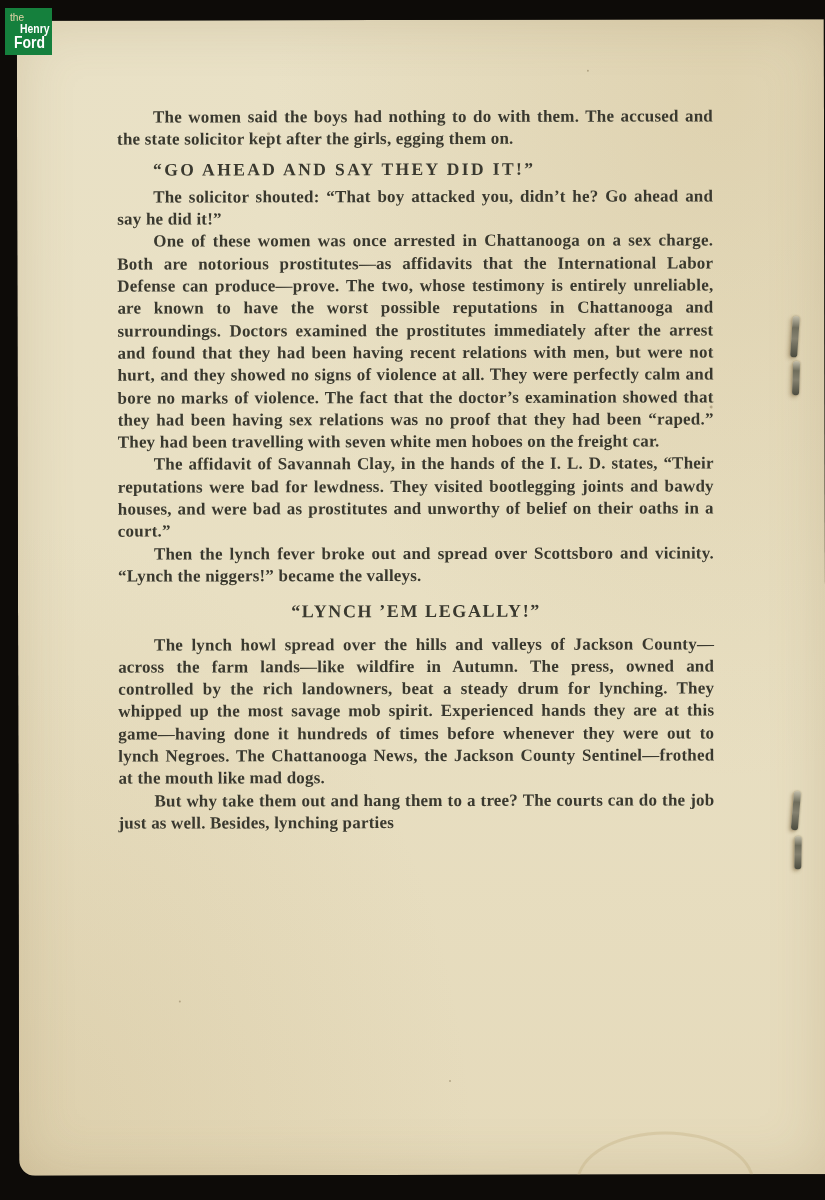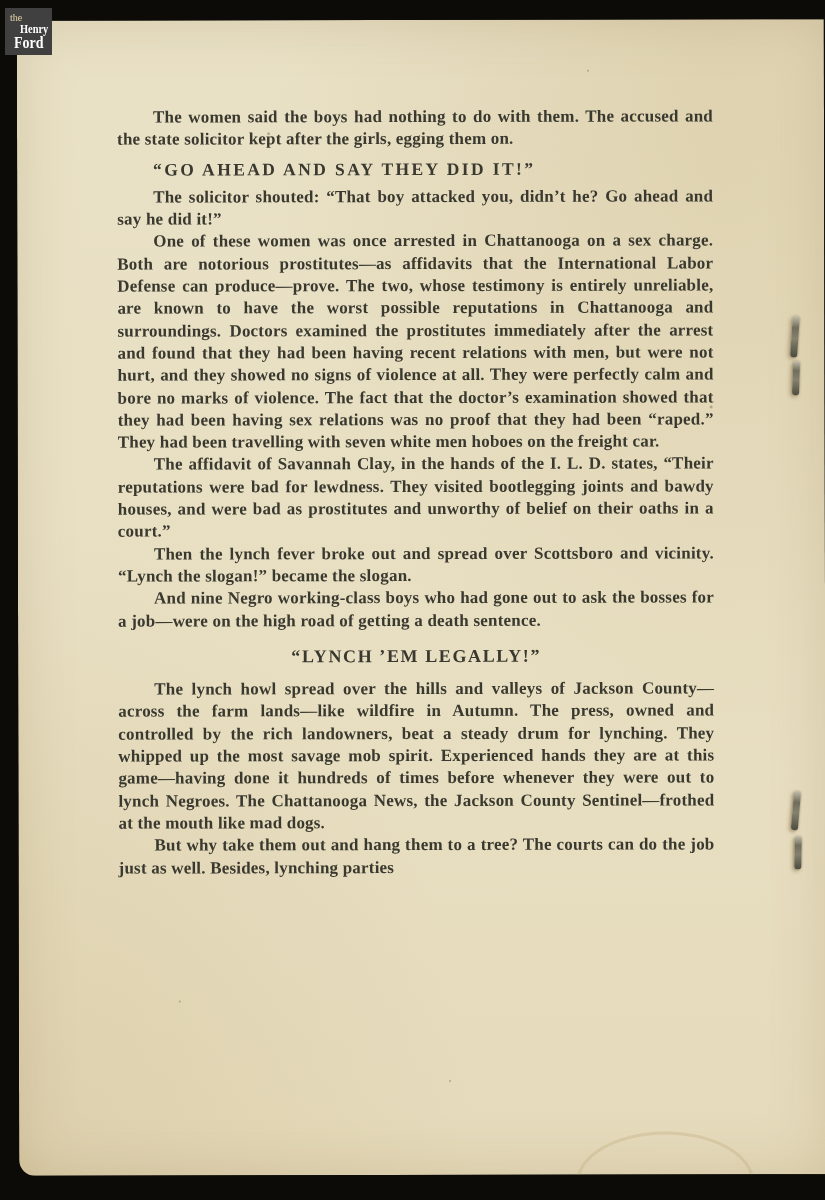--- a/index.html
+++ b/index.html
@@ -53,23 +53,23 @@
     letter-spacing:1.6px;
     font-size:18px;
     margin:13px 0 11px 0;
   }
 
   
   .thf-logo {
     position:absolute;
     left:5px; top:8px;
     width:47px; height:47px;
-    background:#404040;
+    background:#15803d;
     z-index:5;
-    font-family:Liberation Serif, serif;
+    font-family:Liberation Sans, sans-serif;
   }
   .thf-the {
     position:absolute; left:5px; top:3px;
     color:#e5d5a9; font-size:11px; font-weight:400;
     transform:scaleX(0.92); transform-origin:left;
   }
   .thf-henry {
     position:absolute; left:15px; top:13px;
     color:#ffffff; font-size:13px; font-weight:700;
     transform:scaleX(0.80); transform-origin:left;
@@ -119,22 +119,21 @@
 <body>
 
 <div class="paper">
 
   <div class="text-column">
       <p class="block paragraph">The women said the boys had nothing to do with them. The accused and the state solicitor kept after the girls, egging them on.</p>
       <p class="block inline-heading">“GO AHEAD AND SAY THEY DID IT!”</p>
       <p class="block paragraph">The solicitor shouted: “That boy attacked you, didn’t he? Go ahead and say he did it!”</p>
       <p class="block paragraph">One of these women was once arrested in Chattanooga on a sex charge.  Both are notorious prostitutes—as affidavits that the International Labor Defense can produce—prove. The two, whose testimony is entirely unreliable, are known to have the worst possible reputations in Chattanooga and surroundings.  Doctors examined the prostitutes immediately after the arrest and found that they had been having recent relations with men, but were not hurt, and they showed no signs of violence at all.  They were perfectly calm and bore no marks of violence.  The fact that the doctor’s examination showed that they had been having sex relations was no proof that they had been “raped.”  They had been travelling with seven white men hoboes on the freight car.</p>
       <p class="block paragraph">The affidavit of Savannah Clay, in the hands of the I. L. D. states, “Their reputations were bad for lewdness. They visited bootlegging joints and bawdy houses, and were bad as prostitutes and unworthy of belief on their oaths in a court.”</p>
-      <p class="block paragraph">Then the lynch fever broke out and spread over Scottsboro and vicinity.  “Lynch the slogan!” became the slogan.</p>
-      <p class="block paragraph">And nine Negro working-class boys who had gone out to ask the bosses for a job—were on the high road of getting a death sentence.</p>
+      <p class="block paragraph">Then the lynch fever broke out and spread over Scottsboro and vicinity.  “Lynch the niggers!” became the valleys.</p>
       <p class="block centered-heading">“LYNCH ’EM LEGALLY!”</p>
       <p class="block paragraph">The lynch howl spread over the hills and valleys of Jackson County—across the farm lands—like wildfire in Autumn.  The press, owned and controlled by the rich landowners, beat a steady drum for lynching.  They whipped up the most savage mob spirit.  Experienced hands they are at this game—having done it hundreds of times before whenever they were out to lynch Negroes.  The Chattanooga News, the Jackson County Sentinel—frothed at the mouth like mad dogs.</p>
       <p class="block paragraph">But why take them out and hang them to a tree?  The courts can do the job just as well.  Besides, lynching parties</p>
     </div>
 
   <div class="staple staple-1"></div>
   <div class="staple staple-2"></div>
   <div class="staple staple-3"></div>
   <div class="staple staple-4"></div>
 

